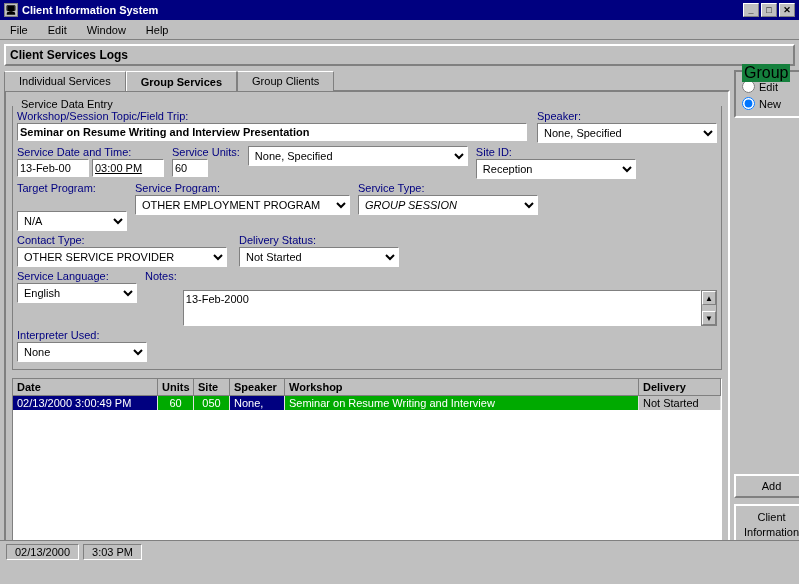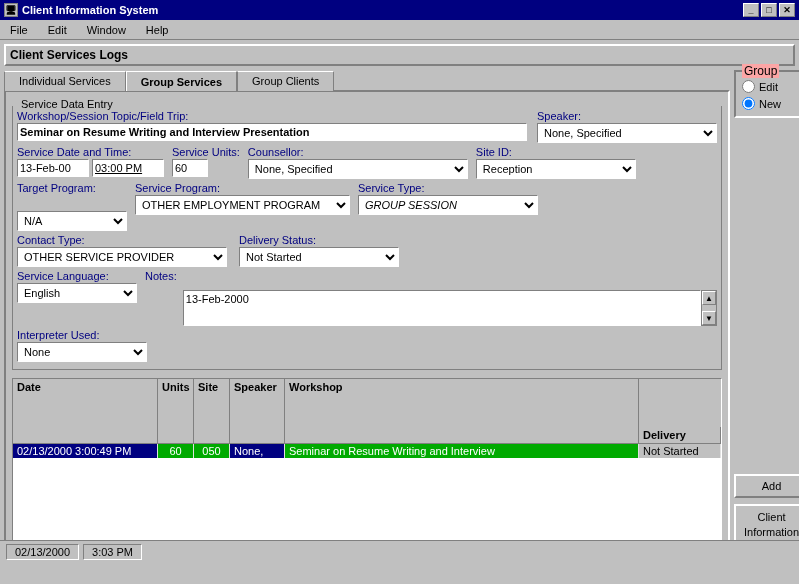--- a/index.html
+++ b/index.html
@@ -230,23 +230,23 @@
     .group-box-right {
       border: 2px solid;
       border-color: #808080 #ffffff #ffffff #808080;
       padding: 4px 6px 6px 6px;
       position: relative;
     }
     .group-box-right-label {
       position: absolute;
       top: -8px;
       left: 6px;
-      background: #fca5a5;
+      background: #15803d;
       padding: 0 2px;
-      font-size: 12px;
+      font-size: 16px;
     }
     .radio-group {
       display: flex;
       flex-direction: column;
       gap: 4px;
       margin-top: 4px;
     }
     .radio-item {
       display: flex;
       align-items: center;
@@ -379,21 +379,20 @@
               <div style="display:flex;gap:3px;">
                 <input type="text" style="width: 72px;" value="13-Feb-00">
                 <input type="text" style="width: 72px; text-decoration: underline;" value="03:00 PM">
               </div>
             </div>
             <div class="field-col" style="margin-left:4px;">
               <span class="field-label">Service Units:</span>
               <input type="text" style="width: 36px;" value="60">
             </div>
             <div class="field-col" style="margin-left:4px;">
-              <span class="field-label">Counsellor:</span>
               <select class="dropdown-lg">
                 <option>None, Specified</option>
               </select>
             </div>
             <div class="field-col" style="margin-left:4px;">
               <span class="field-label">Site ID:</span>
               <select style="width:160px;">
                 <option>Reception</option>
               </select>
             </div>
@@ -468,21 +467,21 @@
           </div>
         </div>
 
         <div class="table-container" style="height:60px;">
           <div class="table-header">
             <div class="th" style="width:145px;">Date</div>
             <div class="th" style="width:36px;">Units</div>
             <div class="th" style="width:36px;">Site</div>
             <div class="th" style="width:55px;">Speaker</div>
             <div class="th" style="flex:1;">Workshop</div>
-            <div class="th" style="width:82px;margin-top:48px;">Delivery</div>
+            <div class="th" style="width:82px;">Delivery</div>
           </div>
           <div class="table-row selected">
             <div class="td" style="width:145px;">02/13/2000 3:00:49 PM</div>
             <div class="td green" style="width:36px;text-align:center;">60</div>
             <div class="td green" style="width:36px;text-align:center;">050</div>
             <div class="td" style="width:55px;">None,</div>
             <div class="td green" style="flex:1;">Seminar on Resume Writing and Interview</div>
             <div class="td" style="width:82px;background:#c0c0c0;color:black;">Not Started</div>
           </div>
         </div>

